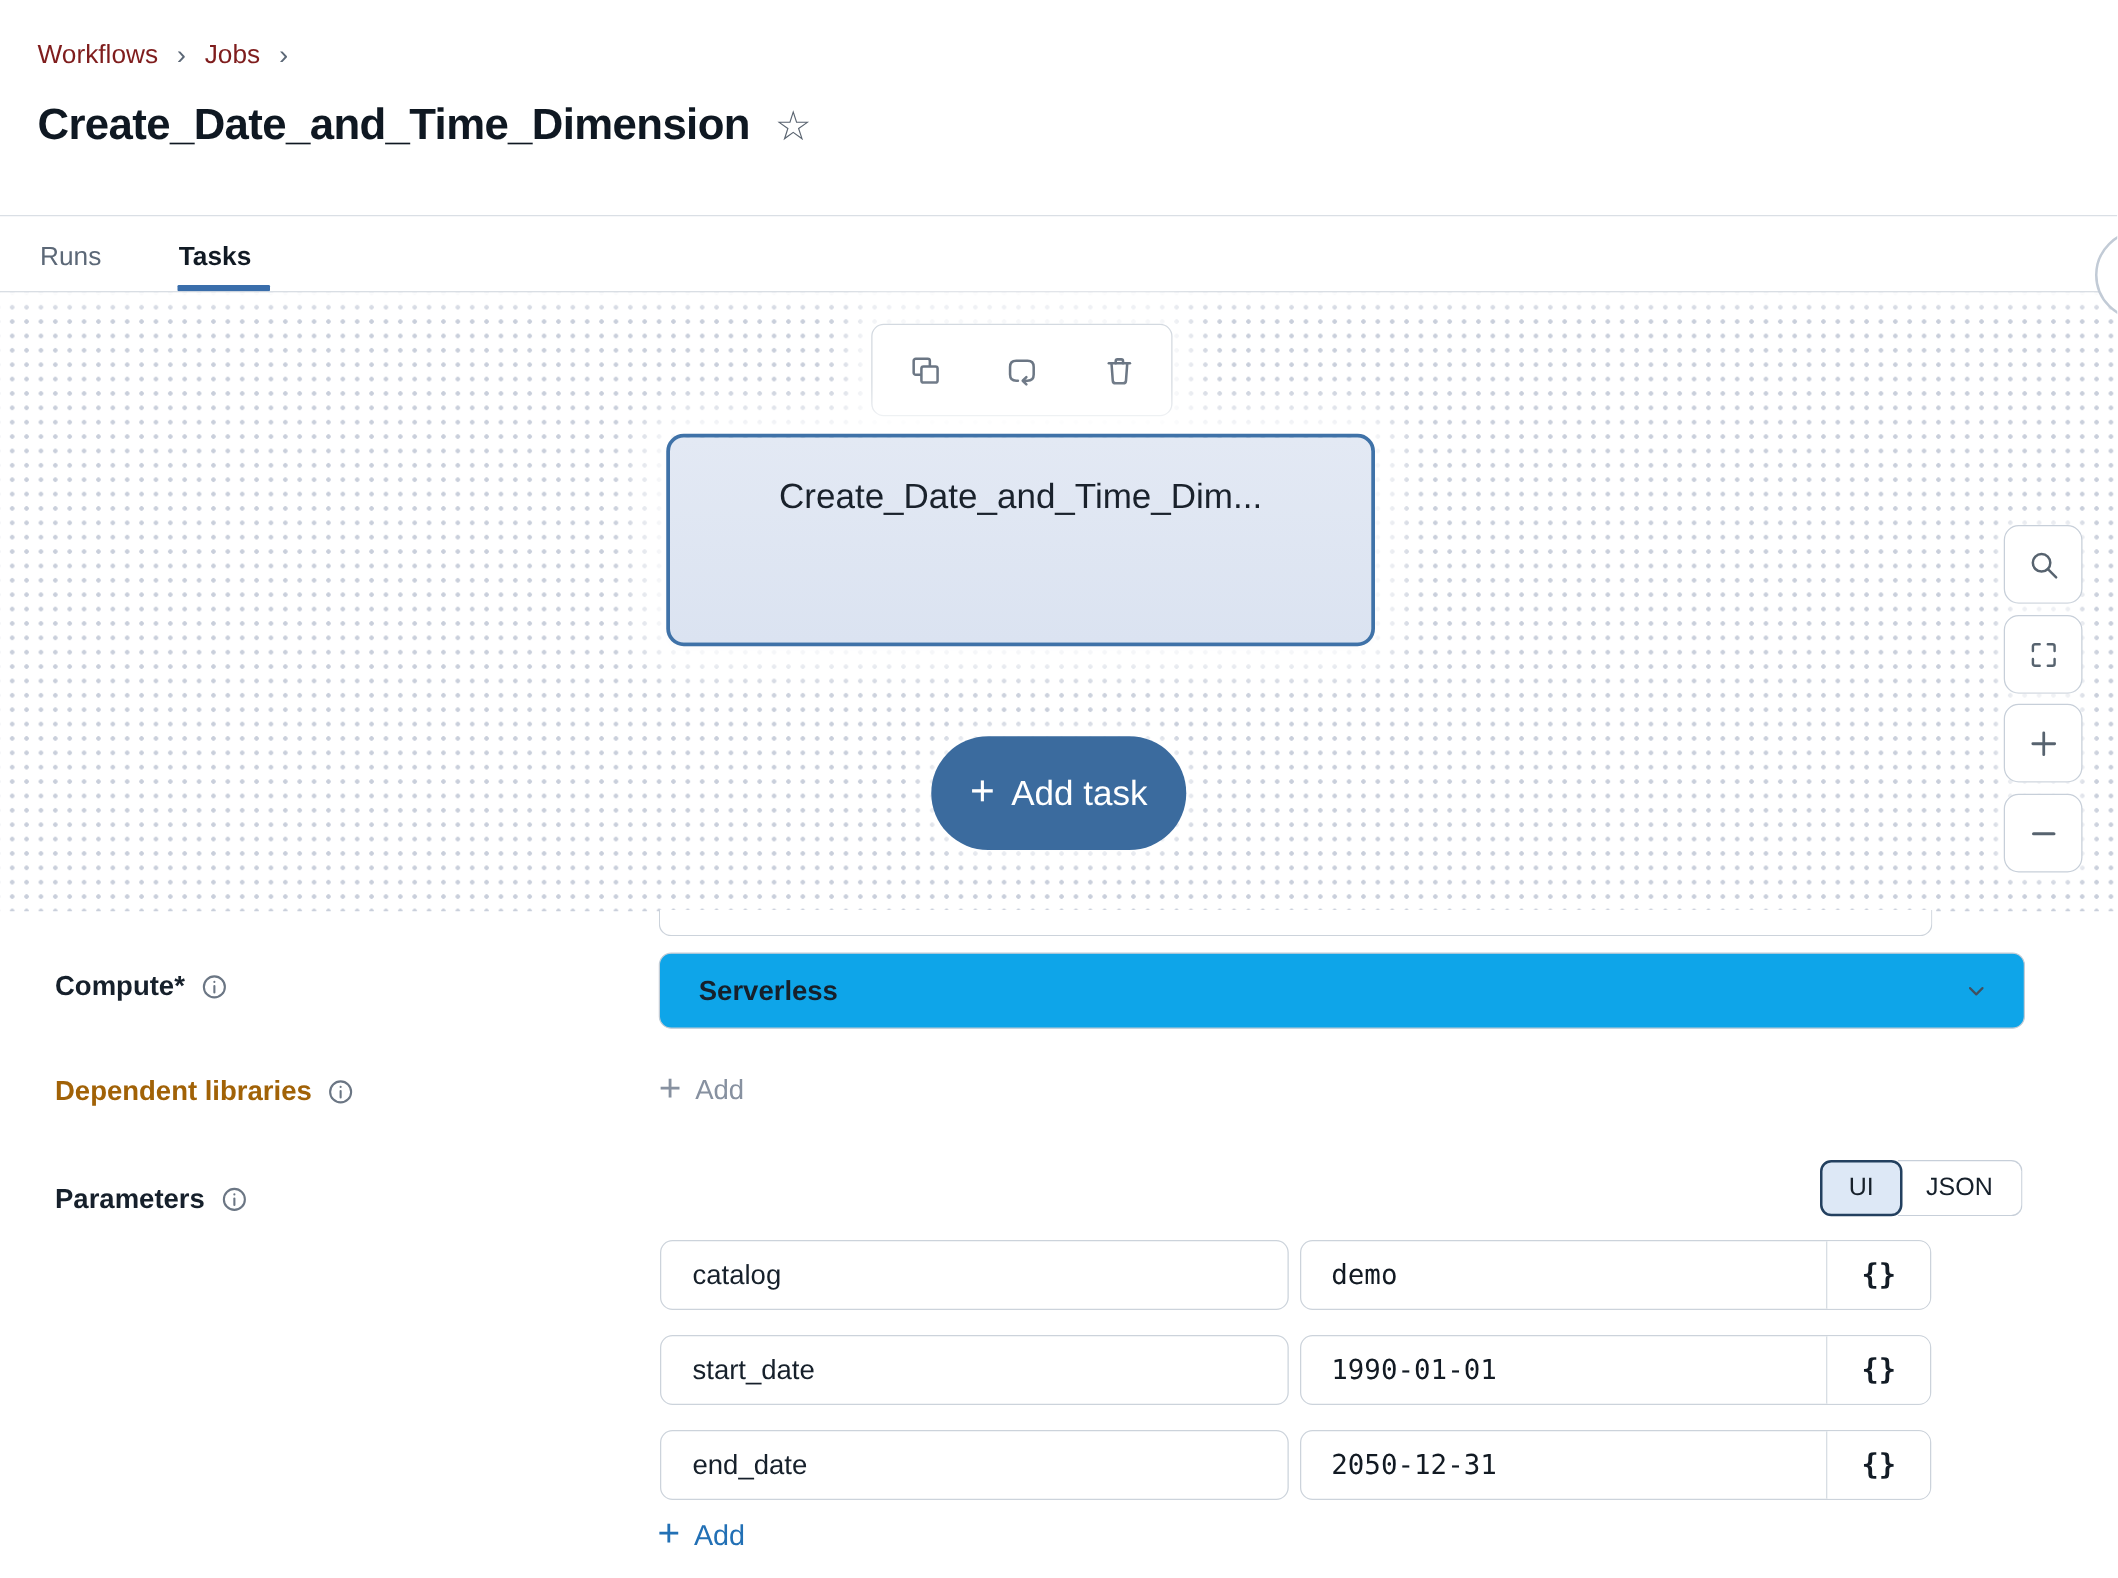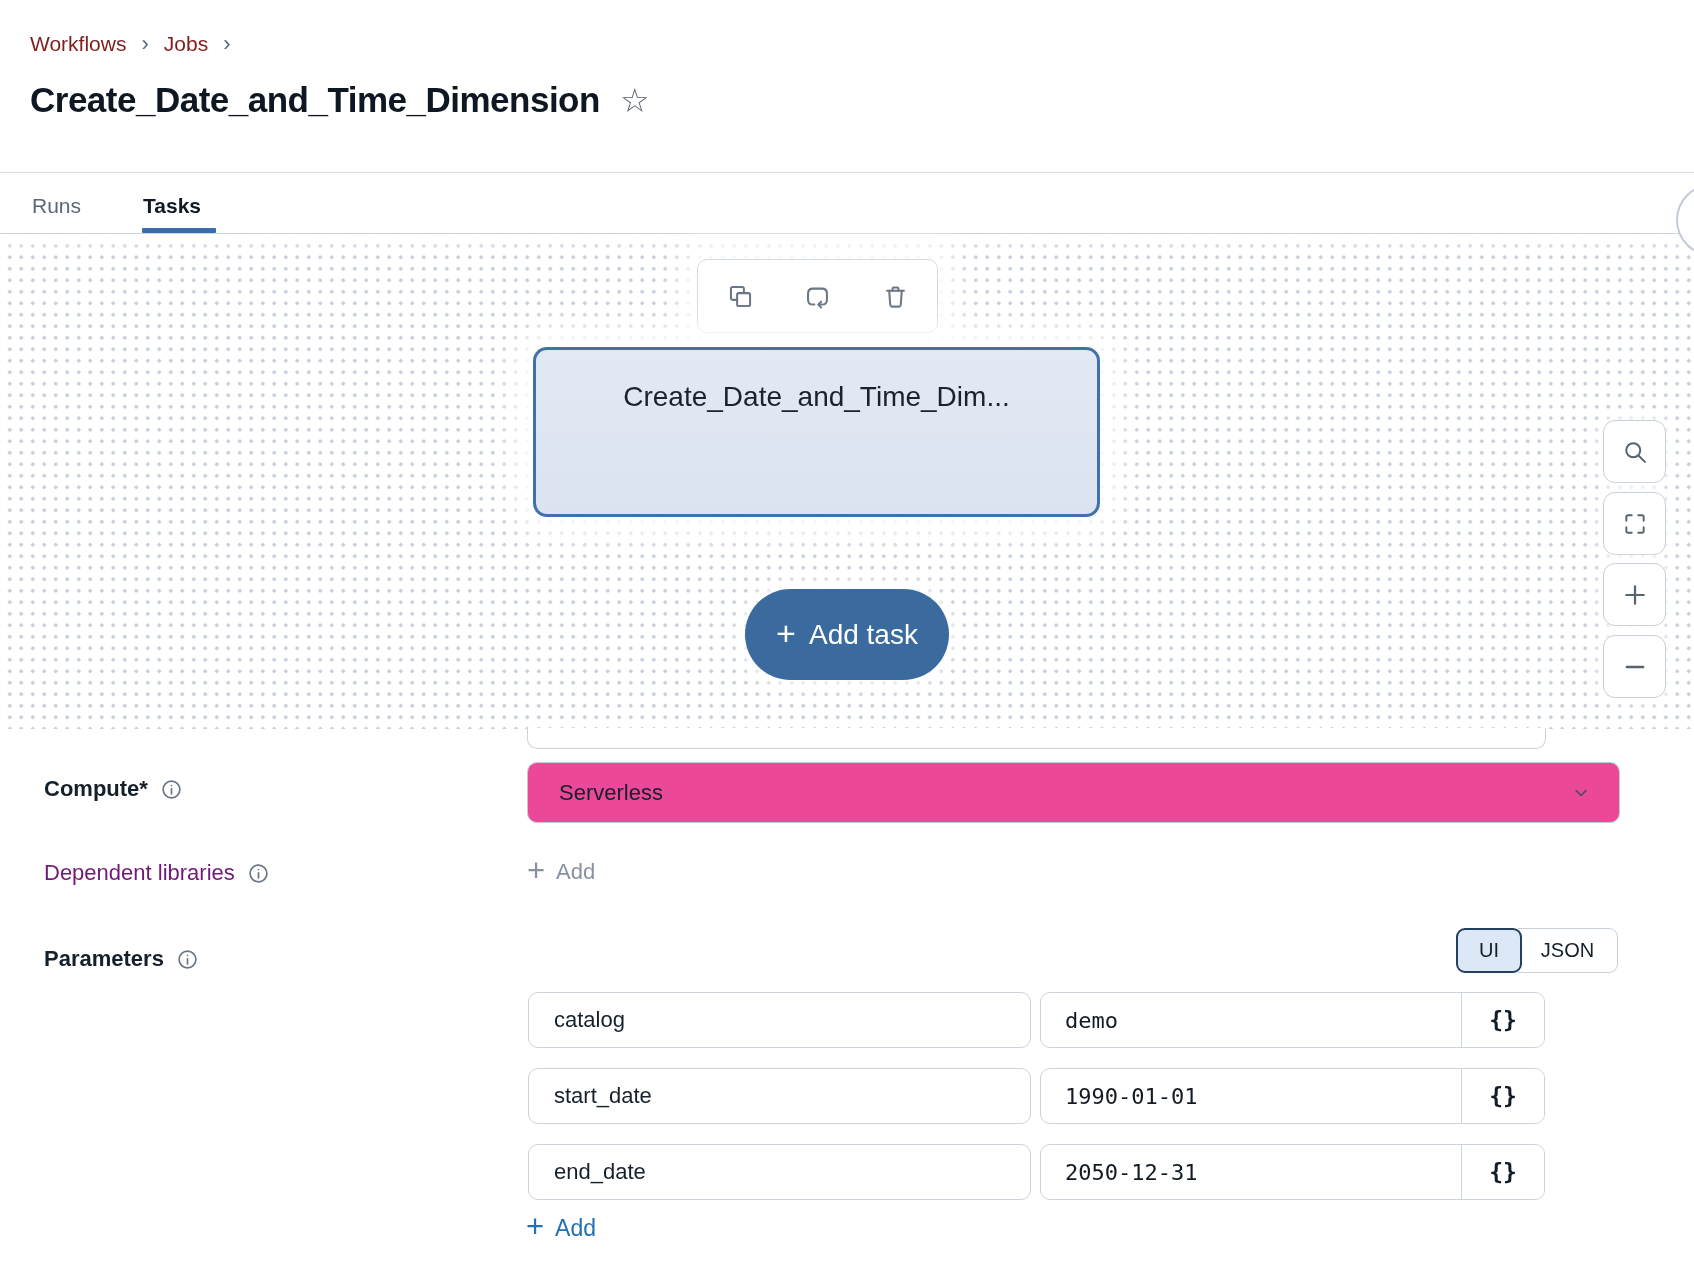--- a/index.html
+++ b/index.html
@@ -55,26 +55,26 @@
 
   .zoom-btn{left:1603px;width:63px;height:63px;background:#fff;border:1.5px solid #c7cfd9;
     border-radius:12px;display:flex;align-items:center;justify-content:center;color:#57636f;
     cursor:pointer;box-sizing:border-box;z-index:2;box-shadow:0 0 10px 5px rgba(255,255,255,0.8);}
 
   
   .cropped-field{left:527px;top:728px;width:1017px;height:20px;background:#fff;
     border:1.5px solid #ccd3db;border-top:none;border-radius:0 0 10px 10px;z-index:3;}
   .field-label{left:44px;display:flex;align-items:center;gap:13px;font-size:22px;}
   .bold-label{font-weight:700;color:#16202b;}
-  .gray-label{font-weight:400;color:#701a75;}
+  .gray-label{font-weight:700;color:#a16207;}
   .info-ic{color:#6b7684;display:flex;cursor:pointer;}
 
   .dropdown{left:527px;top:762px;width:1093px;height:61px;box-sizing:border-box;
-    background:#ec4899;border:1.5px solid #c3ccd5;border-radius:10px;display:flex;
-    align-items:center;padding:1px 28px 0 31px;cursor:pointer;}
+    background:#0ea5e9;border:1.5px solid #c3ccd5;border-radius:10px;display:flex;
+    align-items:center;padding:1px 28px 0 31px;cursor:pointer;font-weight:bold;}
   .dropdown-value{font-size:22px;color:#16202b;flex:1;}
   .chev{color:#42505f;display:flex;}
 
   .add-link{display:flex;align-items:center;gap:11px;cursor:pointer;}
   .add-link .plus{font-size:31px;font-weight:300;line-height:1;margin-top:-3px;}
   .add-gray{left:527px;top:858px;color:#8791a0;font-size:22px;}
   .add-blue{left:526px;top:1214px;color:#2270b5;font-size:23px;}
 
   .toggle{left:1456px;top:928px;height:45px;display:flex;z-index:2;}
   .toggle-ui{width:66px;height:45px;box-sizing:border-box;background:#dde8f6;

